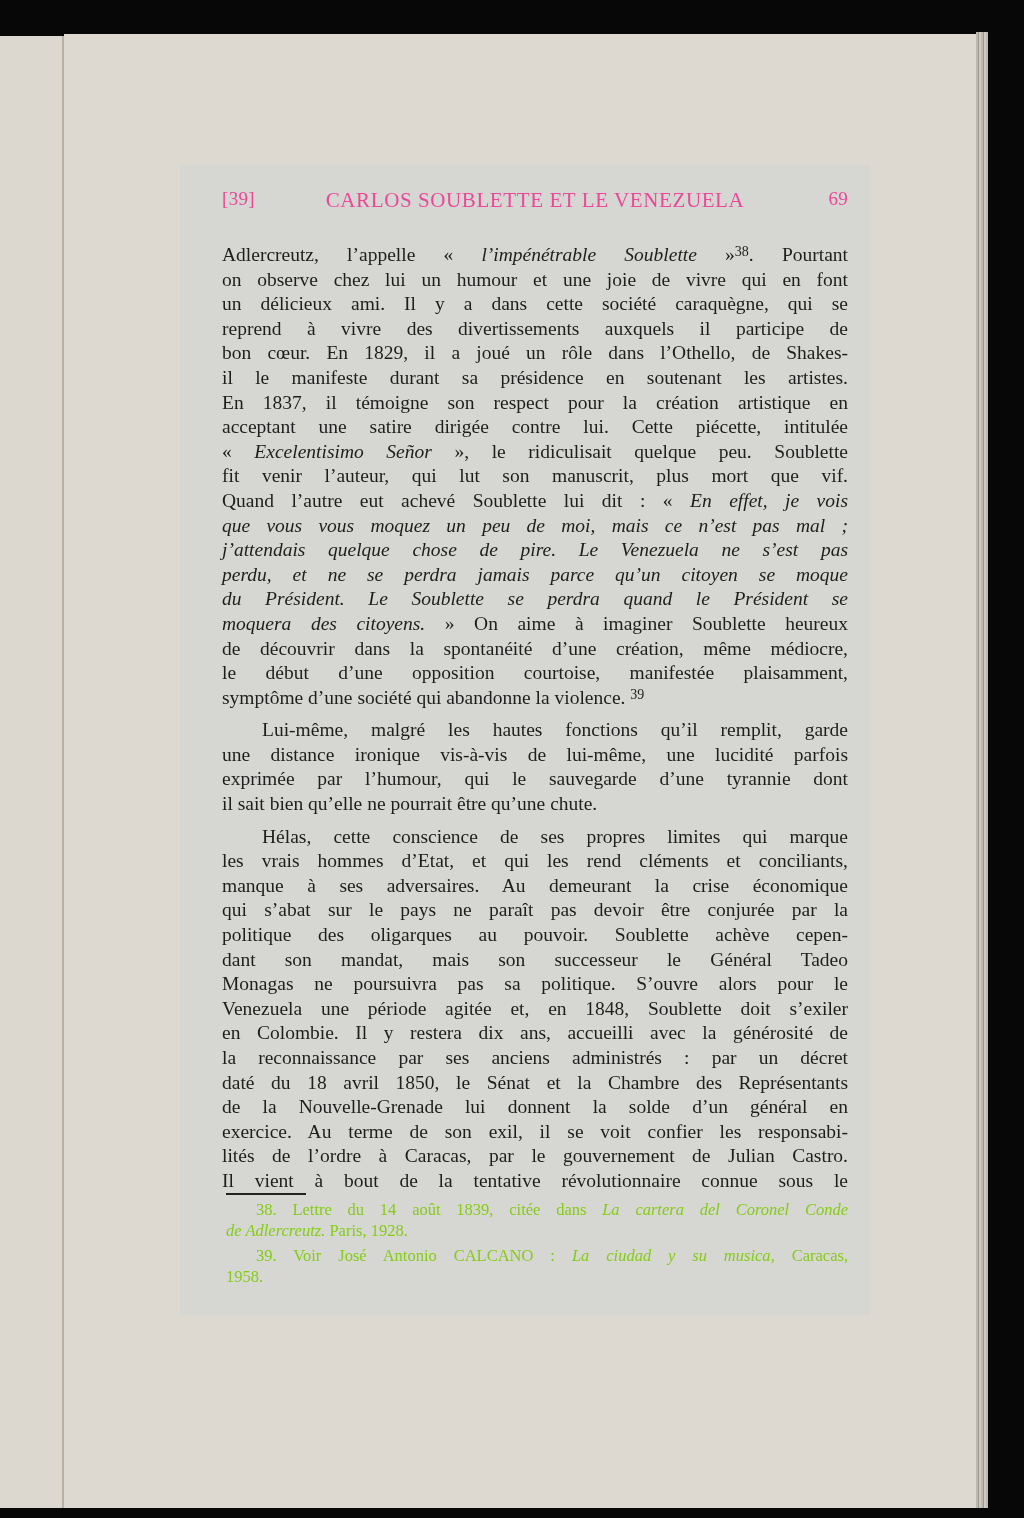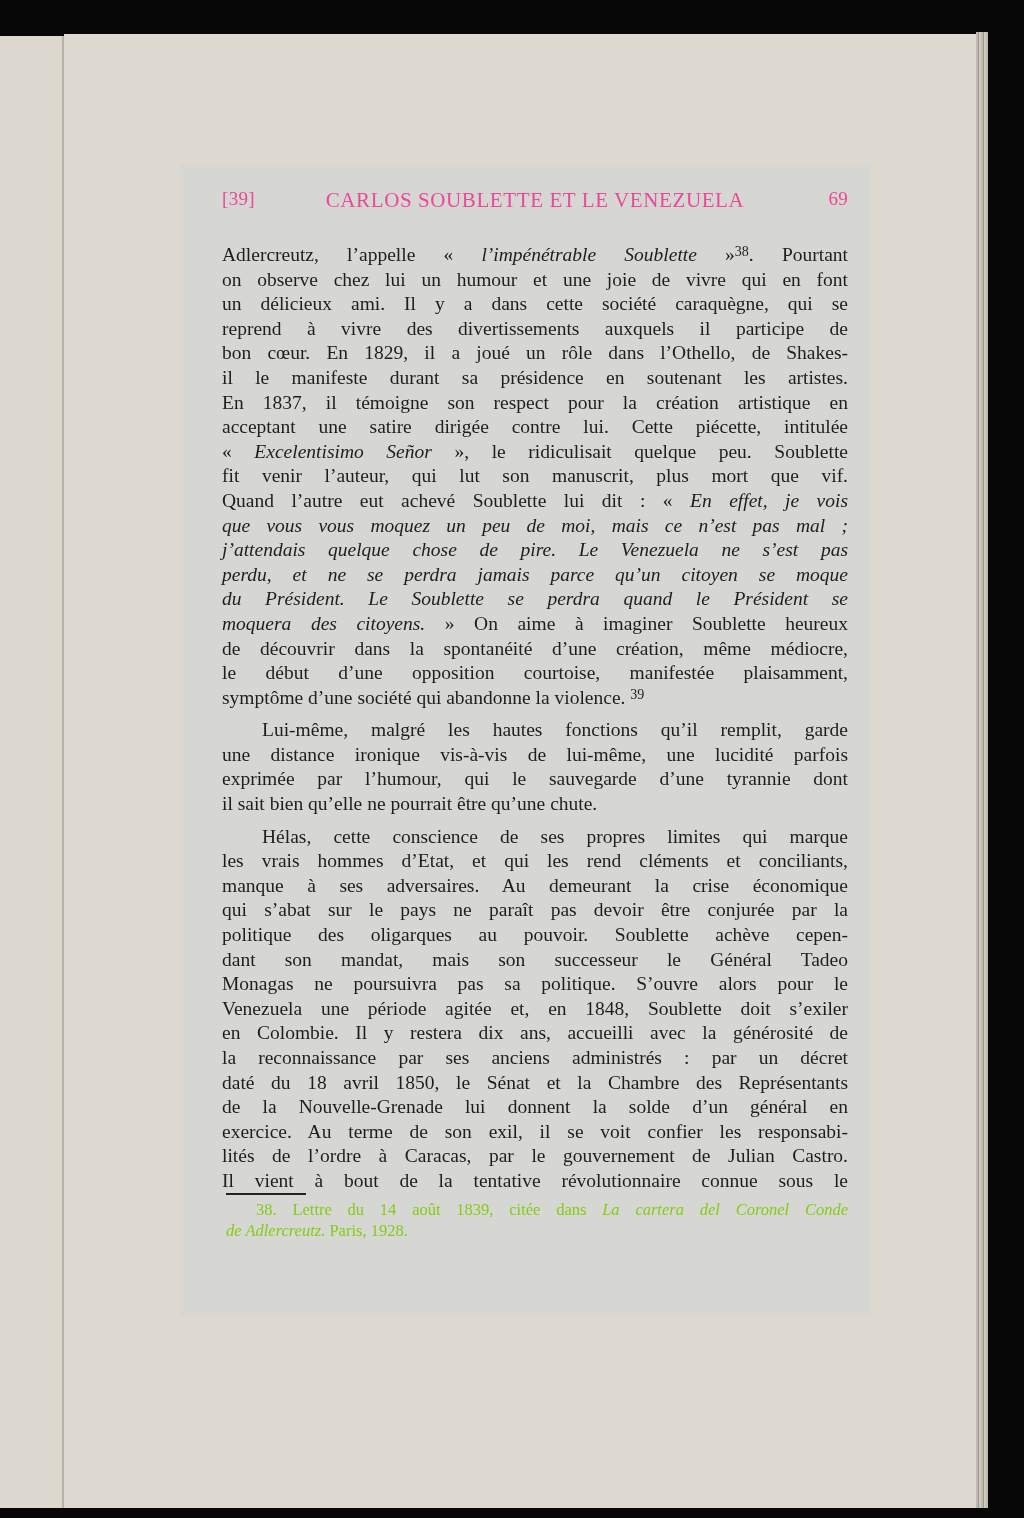--- a/index.html
+++ b/index.html
@@ -122,13 +122,17 @@
       <span class="line"><span>Il vient à bout de la tentative révolutionnaire connue sous le</span></span>
     </div>
   </div>
 
 <div class="fn-rule"></div>
 <div class="footnotes" id="footnotes">
     <div class="footnote">
       <span class="line" style="text-indent: 30px;"><span>38. Lettre du 14 août 1839, citée dans </span><span class="it">La cartera del Coronel Conde</span></span>
       <span class="line last"><span class="it">de Adlercreutz.</span><span> Paris, 1928.</span></span>
     </div>
+    <div class="footnote">
+      <span class="line" style="text-indent: 30px;"><span>39. Voir José Antonio CALCANO : </span><span class="it">La ciudad y su musica</span><span>, Caracas,</span></span>
+      <span class="line last"><span>1958.</span></span>
+    </div>
   </div>
 
 </body></html>

